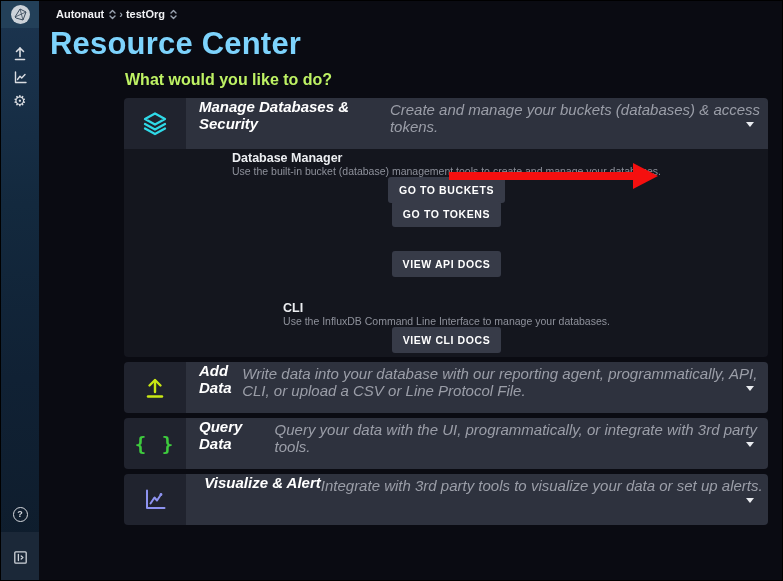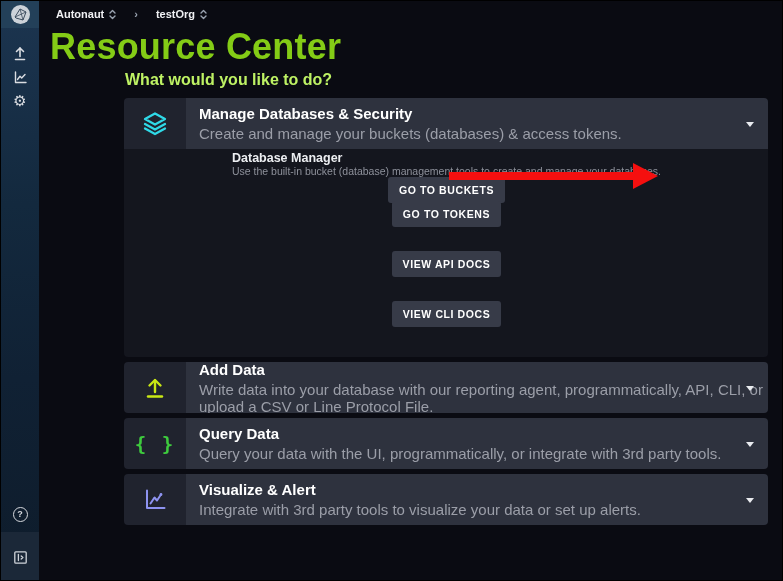--- a/index.html
+++ b/index.html
@@ -41,48 +41,48 @@
     display:flex; align-items:center; justify-content:center;
   }
   .toggle-cell {
     width:38px; height:50px; background:#1b2838;
     display:flex; align-items:center; justify-content:center;
   }
 
   
   .breadcrumb {
     position:absolute; left:55px; top:7px;
-    display:flex; align-items:center; gap:18px;
+    display:flex; align-items:center; gap:3px;
     color:#f0f1f4; font-size:11px; font-weight:bold;
   }
   .crumb { display:flex; align-items:center; gap:5px; cursor:pointer; }
   .crumb-sep { color:#9aa3b0; font-size:11px; font-weight:bold; }
 
   
   .page-title {
     position:absolute; left:49px; top:25px;
-    color:#84cc16; font-size:36px; font-weight:bold; letter-spacing:0.2px;
+    color:#7dd3fc; font-size:31px; font-weight:bold; letter-spacing:0.2px;
   }
   .page-prompt {
     position:absolute; left:124px; top:70px;
     color:#bef264; font-size:16px; font-weight:bold;
   }
 
   
   .panel { position:absolute; left:123px; top:97px; width:644px; }
   .section { margin-bottom:5px; border-radius:4px; overflow:hidden; }
   .sec-header { display:flex; height:51px; cursor:pointer; }
   .icon-cell {
     width:62px; background:#20232e; flex:none;
     display:flex; align-items:center; justify-content:center;
   }
   .sec-main {
     flex:1; background:#2e323e;
-    display:flex; flex-direction:column; justify-content:center;
-    padding-left:13px; position:relative;
+    display:flex; flex-direction:row; justify-content:center;
+    padding-left:13px; position:relative;font-style:italic;
   }
   .sec-title { color:#ffffff; font-size:15px; font-weight:bold; }
   .sec-desc { color:#9b9ea8; font-size:15px; margin-top:3px; }
   .caret-down {
     position:absolute; right:14px; top:50%; margin-top:-2px;
     width:0; height:0;
     border-left:4px solid transparent; border-right:4px solid transparent;
     border-top:5px solid #e9ebef;
   }
   .sec-body { background:#14161e; padding:2px 9px 6px 10px; }
@@ -211,20 +211,24 @@
 
         <div class="res-row">
           <button class="row-btn">GO TO TOKENS</button>
         </div>
 
         <div class="res-row">
           <button class="row-btn">VIEW API DOCS</button>
         </div>
 
         <div class="res-row">
+          <div>
+            <div class="row-title">CLI</div>
+            <div class="row-desc">Use the InfluxDB Command Line Interface to manage your databases.</div>
+          </div>
           <button class="row-btn">VIEW CLI DOCS</button>
         </div>
 
       </div>
     </div>
 
     <div class="section">
       <div class="sec-header">
         <div class="icon-cell">
           <svg width="24" height="24" viewBox="0 0 24 24" fill="none" stroke="#c9e715" stroke-width="2.4" stroke-linecap="round" stroke-linejoin="round">

